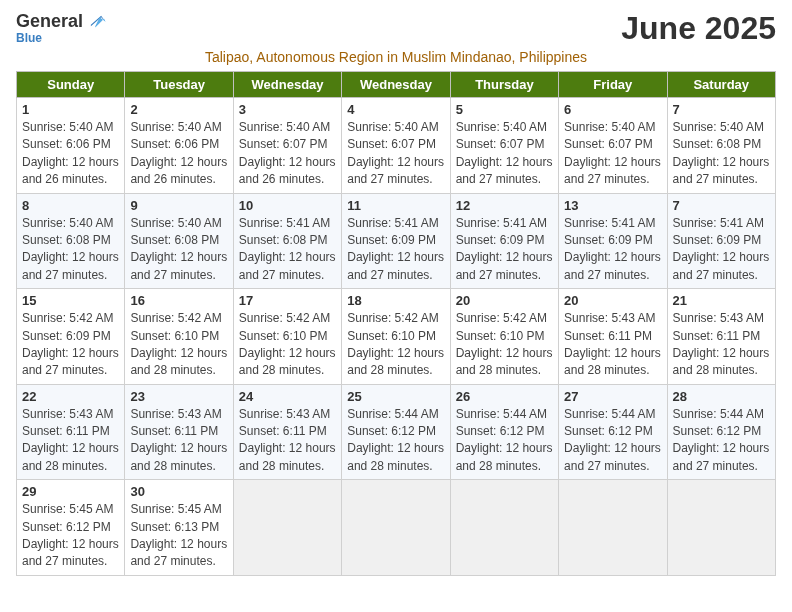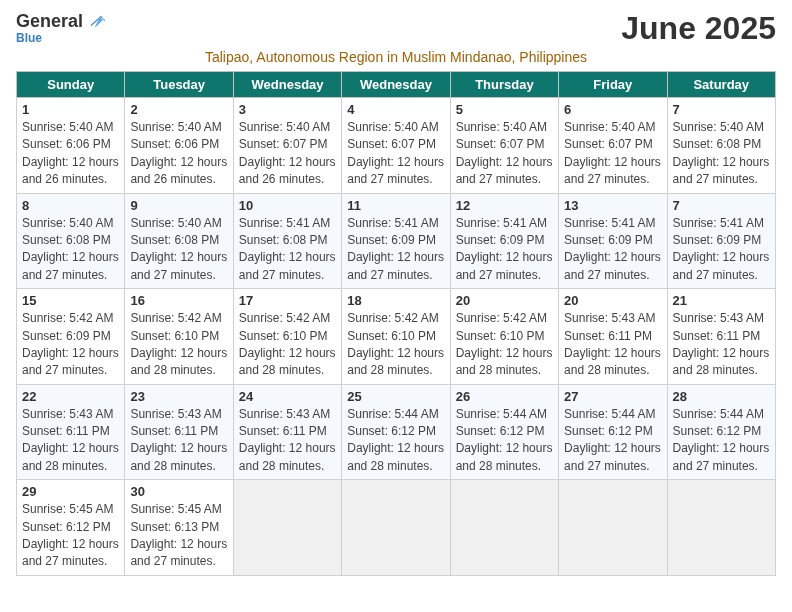--- a/index.html
+++ b/index.html
@@ -44,21 +44,21 @@
       font-size: 14px;
       color: #a16207;
       margin-bottom: 6px;
     }
     table {
       width: 100%;
       border-collapse: collapse;
       table-layout: fixed;
     }
     thead tr th {
-      background-color: #0f766e;
+      background-color: #4d7c0f;
       color: #fff;
       text-align: center;
       font-size: 13px;
       font-weight: bold;
       padding: 5px 12px;
       border: 1px solid #c0c0c0;
     }
     tbody tr td {
       border: 1px solid #d0d0d0;
       vertical-align: top;

